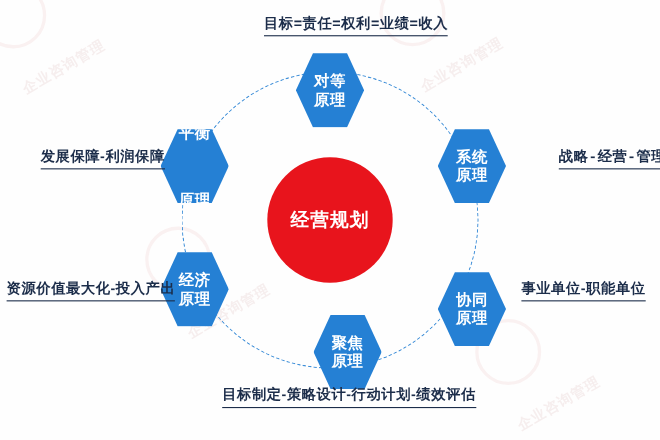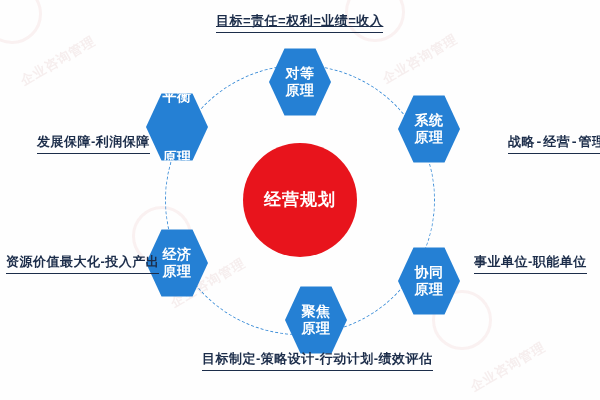--- a/index.html
+++ b/index.html
@@ -84,39 +84,39 @@
     color: #ffffff;
     font-size: 14px;
     font-weight: bold;
     line-height: 1.25;
     letter-spacing: 0.5px;
     box-sizing: border-box;
   }
   .hex span { display: block; }
 
   .hex-top        { left: 269px; top: 47px; }
-  .hex-upperright { left: 398px; top: 94px; }
+  .hex-upperright { left: 398px; top: 116px; }
   .hex-lowerright { left: 398px; top: 246px; }
   .hex-bottom     { left: 285px; top: 285px; }
   .hex-lowerleft  { left: 146px; top: 228px; align-items: center; }
-  .hex-upperleft  { left: 146px; top: 92px; gap: 44px; }
+  .hex-upperleft  { left: 146px; top: 116px; gap: 44px; }
 
   
   .label {
     position: absolute;
     color: #1c2d4a;
     font-size: 13px;
     font-weight: bold;
     letter-spacing: 0.5px;
     white-space: nowrap;
     border-bottom: 1.5px solid #1c2d4a;
     padding-bottom: 2px;
     box-sizing: border-box;
   }
-  .label-top        { left: 216px; top: 12px; text-decoration: underline; }
+  .label-top        { left: 240px; top: 12px; }
   .label-upperright { left: 508px; top: 133px; font-family: Liberation Mono, monospace; }
   .label-lowerright { left: 474px; top: 253px; }
   .label-bottom     { left: 202px; top: 350px; }
   .label-lowerleft  { left: 6px;   top: 253px; }
   .label-upperleft  { left: 37px;  top: 133px; }
 </style>
 </head>
 <body>
 
 <div id="stage">

